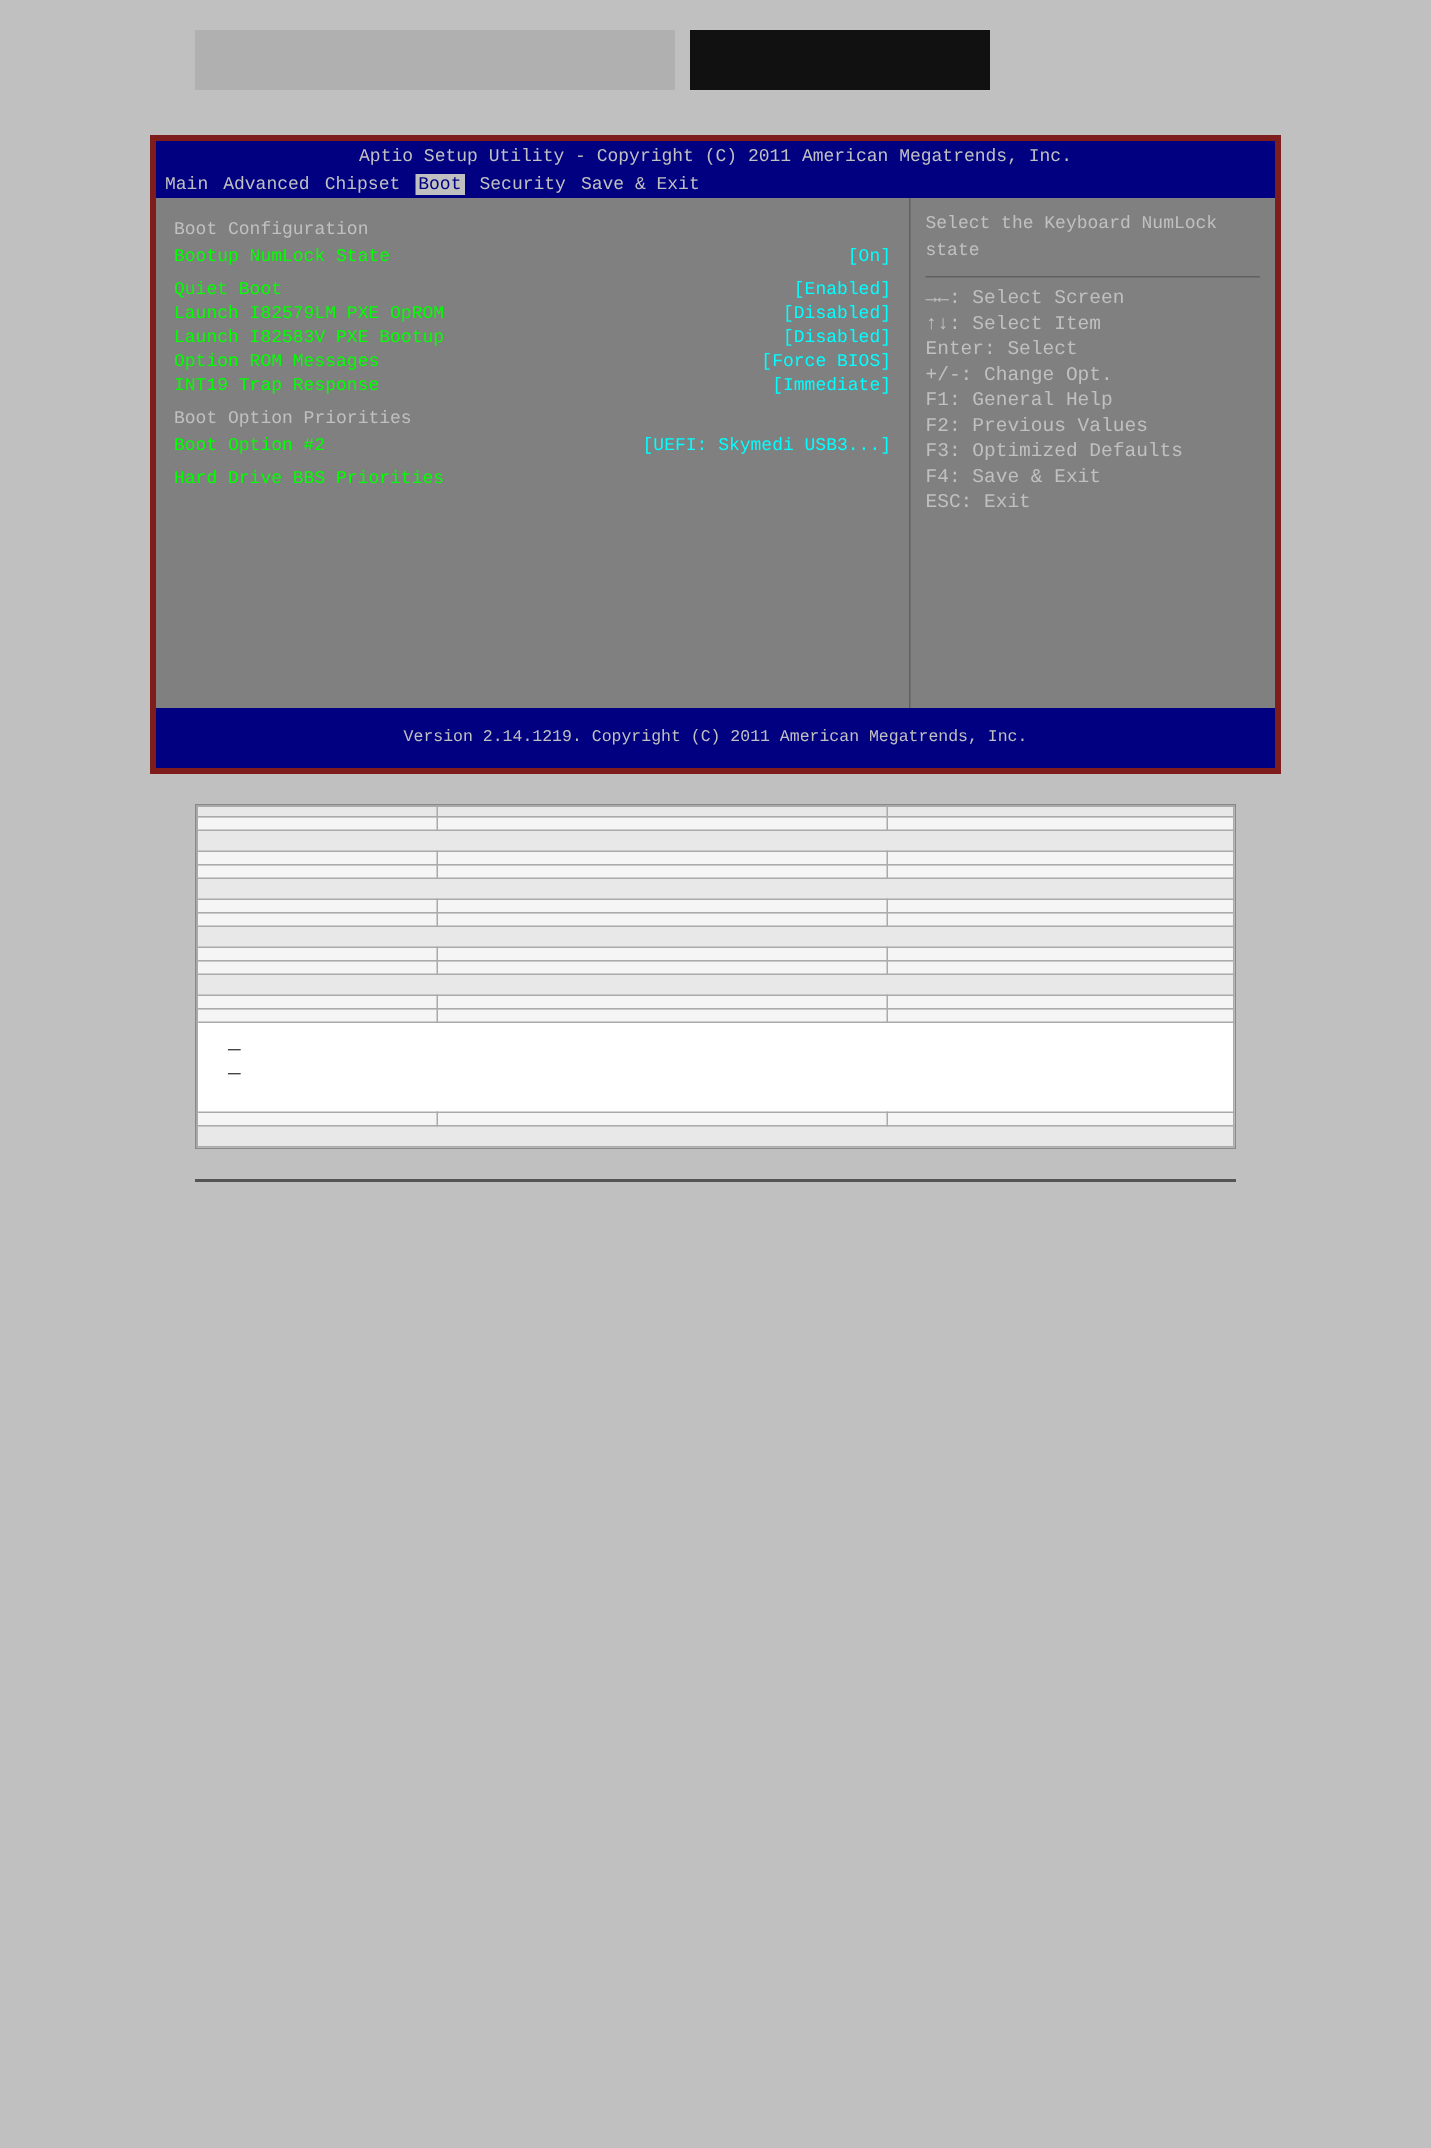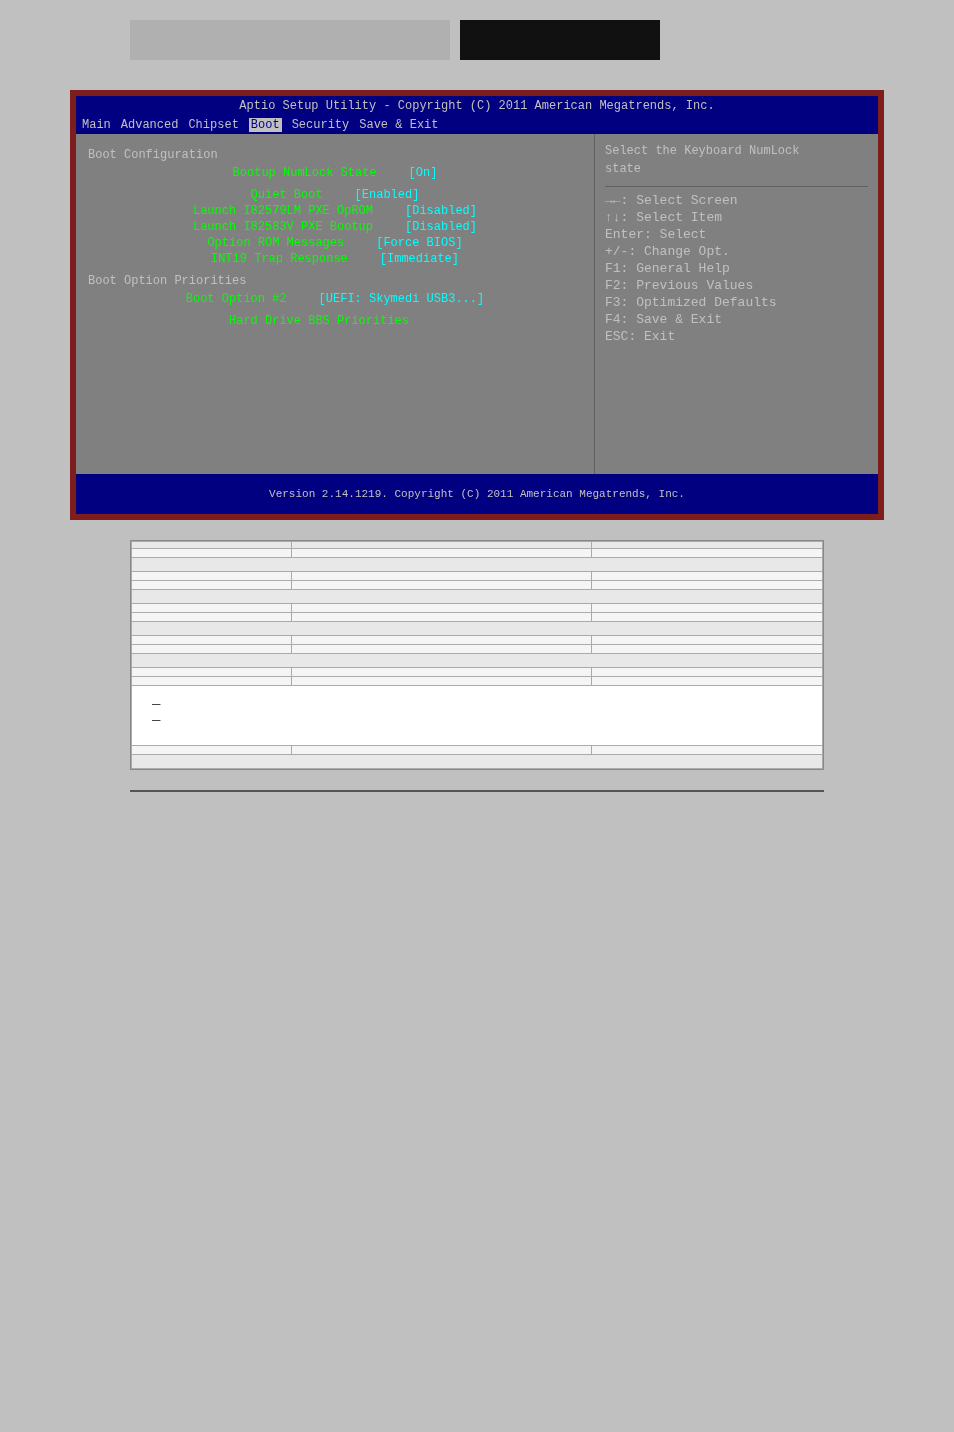--- a/index.html
+++ b/index.html
@@ -26,22 +26,22 @@
     }
     .top-header-right {
       background: #111;
       width: 200px;
       height: 40px;
       margin-left: 10px;
     }
 
     
     .bios-container {
-      margin: 10px 70px;
-      border: 6px solid #7f1d1d;
+      margin: 10px 100px;
+      border: 4px solid #7f1d1d;
       background: #d946ef;
     }
 
     .bios-title-bar {
       background: #000080;
       color: #c0c0c0;
       text-align: center;
       padding: 3px 0;
       font-size: 12px;
     }
@@ -72,36 +72,36 @@
       min-height: 340px;
     }
 
     .bios-left {
       flex: 1;
       padding: 8px 12px;
       font-size: 12px;
     }
 
     .bios-right {
-      width: 284px;
+      width: 244px;
       padding: 8px 10px;
       font-size: 12px;
       color: #c0c0c0;
       border-left: 1px solid #606060;
     }
 
     .bios-section-header {
       color: #c0c0c0;
       margin-bottom: 4px;
       margin-top: 6px;
     }
 
     .bios-row {
       display: flex;
-      justify-content: center;
+      justify-content: space-between;
       margin-bottom: 2px;
       gap: 32px;
     }
 
     .bios-row .label {
       color: #00ff00;
     }
 
     .bios-row .value {
       color: #00ffff;

